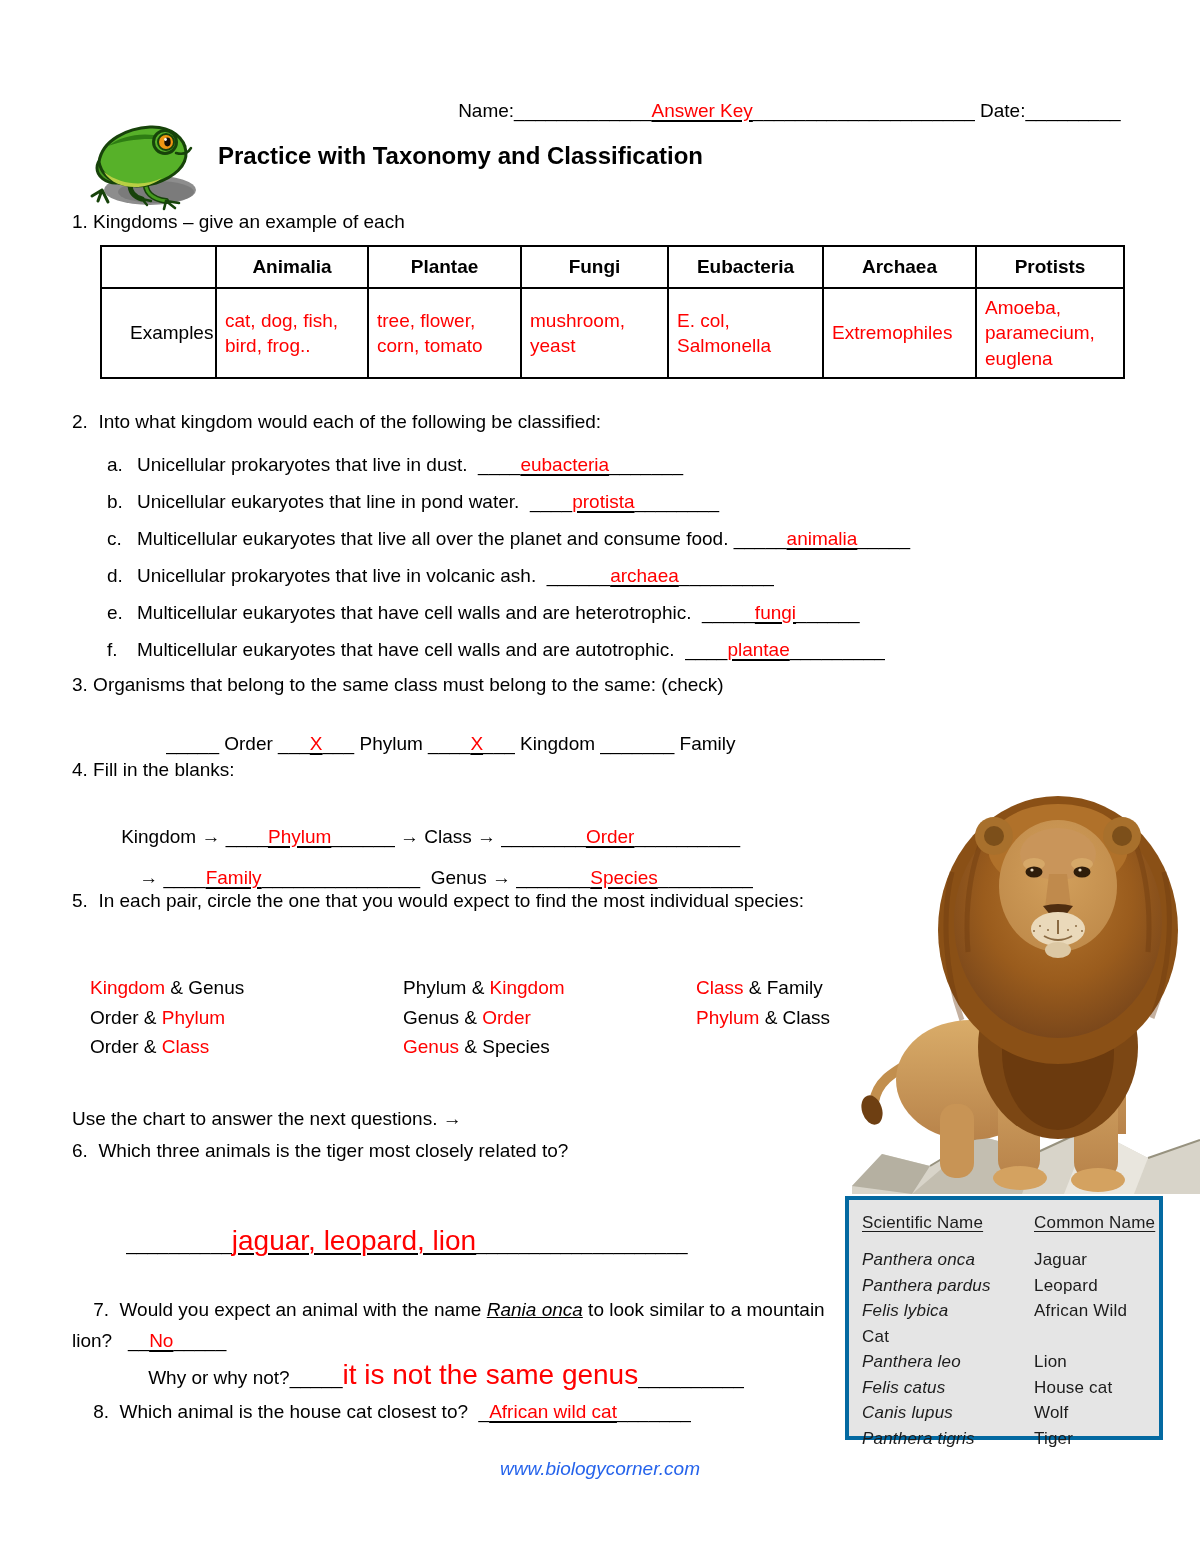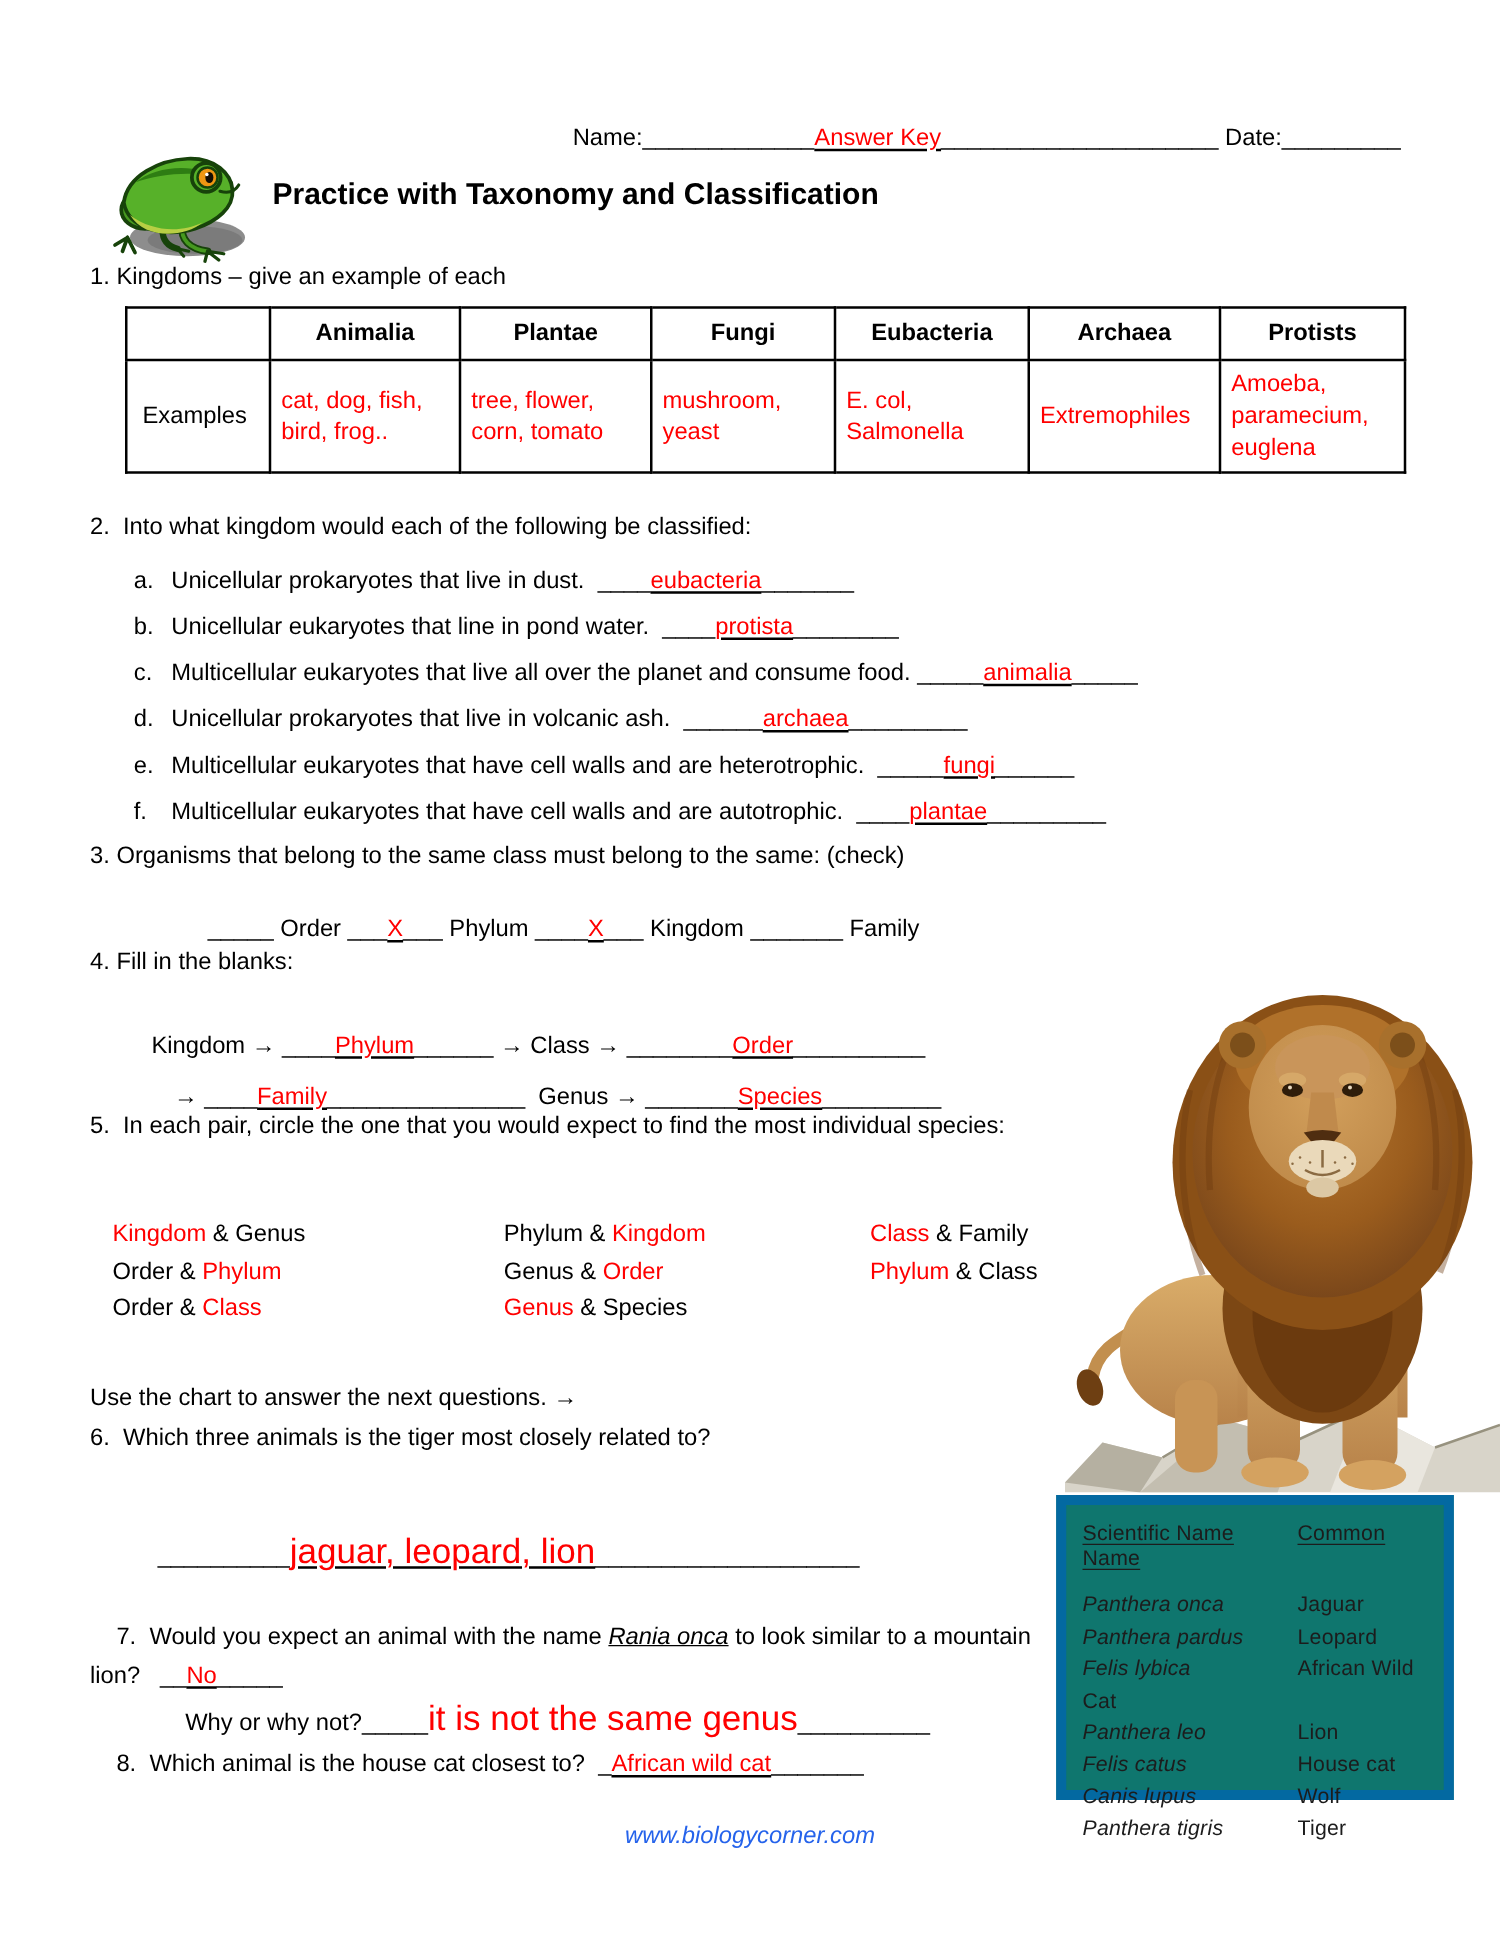--- a/index.html
+++ b/index.html
@@ -19,37 +19,37 @@
 
   
   .hdr { left:437px; top:78px; }
   .title { left:218px; top:142px; font-size:24px; font-weight:bold; }
 
   
   .ktable { left:100px; top:245px; border-collapse:collapse; table-layout:fixed; }
   .ktable th, .ktable td { border:2px solid #000; vertical-align:middle; }
   .ktable thead th { height:38px; font-weight:bold; text-align:center; font-size:19px; }
   .ktable tbody td, .ktable tbody th { height:84px; }
-  .rowhdr { font-weight:normal; text-align:left; padding-left:12px; }
+  .rowhdr { font-weight:normal; text-align:left; padding-left:28px; }
   .excell { color:#ff0000; text-align:left; padding:2px 8px; line-height:1.32; }
 
   
   .q2items { left:72px; top:454px; }
   .q2row { margin-bottom:13px; height:24px; }
   .ltr { display:inline-block; margin-left:35px; width:30px; }
 
   
   .pairs { left:90px; top:973px; display:flex;gap:48px; }
   .pcol1 { width:265px; } .pcol2 { width:245px; }
   .pair { line-height:29.5px; }
 
   
-  .scibox { left:845px; top:1196px; width:318px; height:244px; border:8px solid #0369a1;
+  .scibox { left:845px; top:1196px; width:318px; height:244px; border:4px solid #0369a1;
             box-sizing:border-box; padding:13px 0 0 13px; font-size:17px; color:#1c1c1c;
-            letter-spacing:0.2px; background:#0f766e; }
+            letter-spacing:0.2px; background:#e5e5e5; }
   .scihead span { text-decoration:underline; text-underline-offset:3px; }
   .scicol1 { display:inline-block; width:172px; }
   .scirows { margin-top:14px; }
   .scirow { line-height:25.5px; }
   .sci { font-style:italic; }
 
   .footer { left:0; top:1458px; width:1200px; text-align:center; }
   .footer a { color:#2563eb; font-style:italic; cursor:pointer; }
 
   .lionbox { left:852px; top:752px; width:348px; height:442px; }

